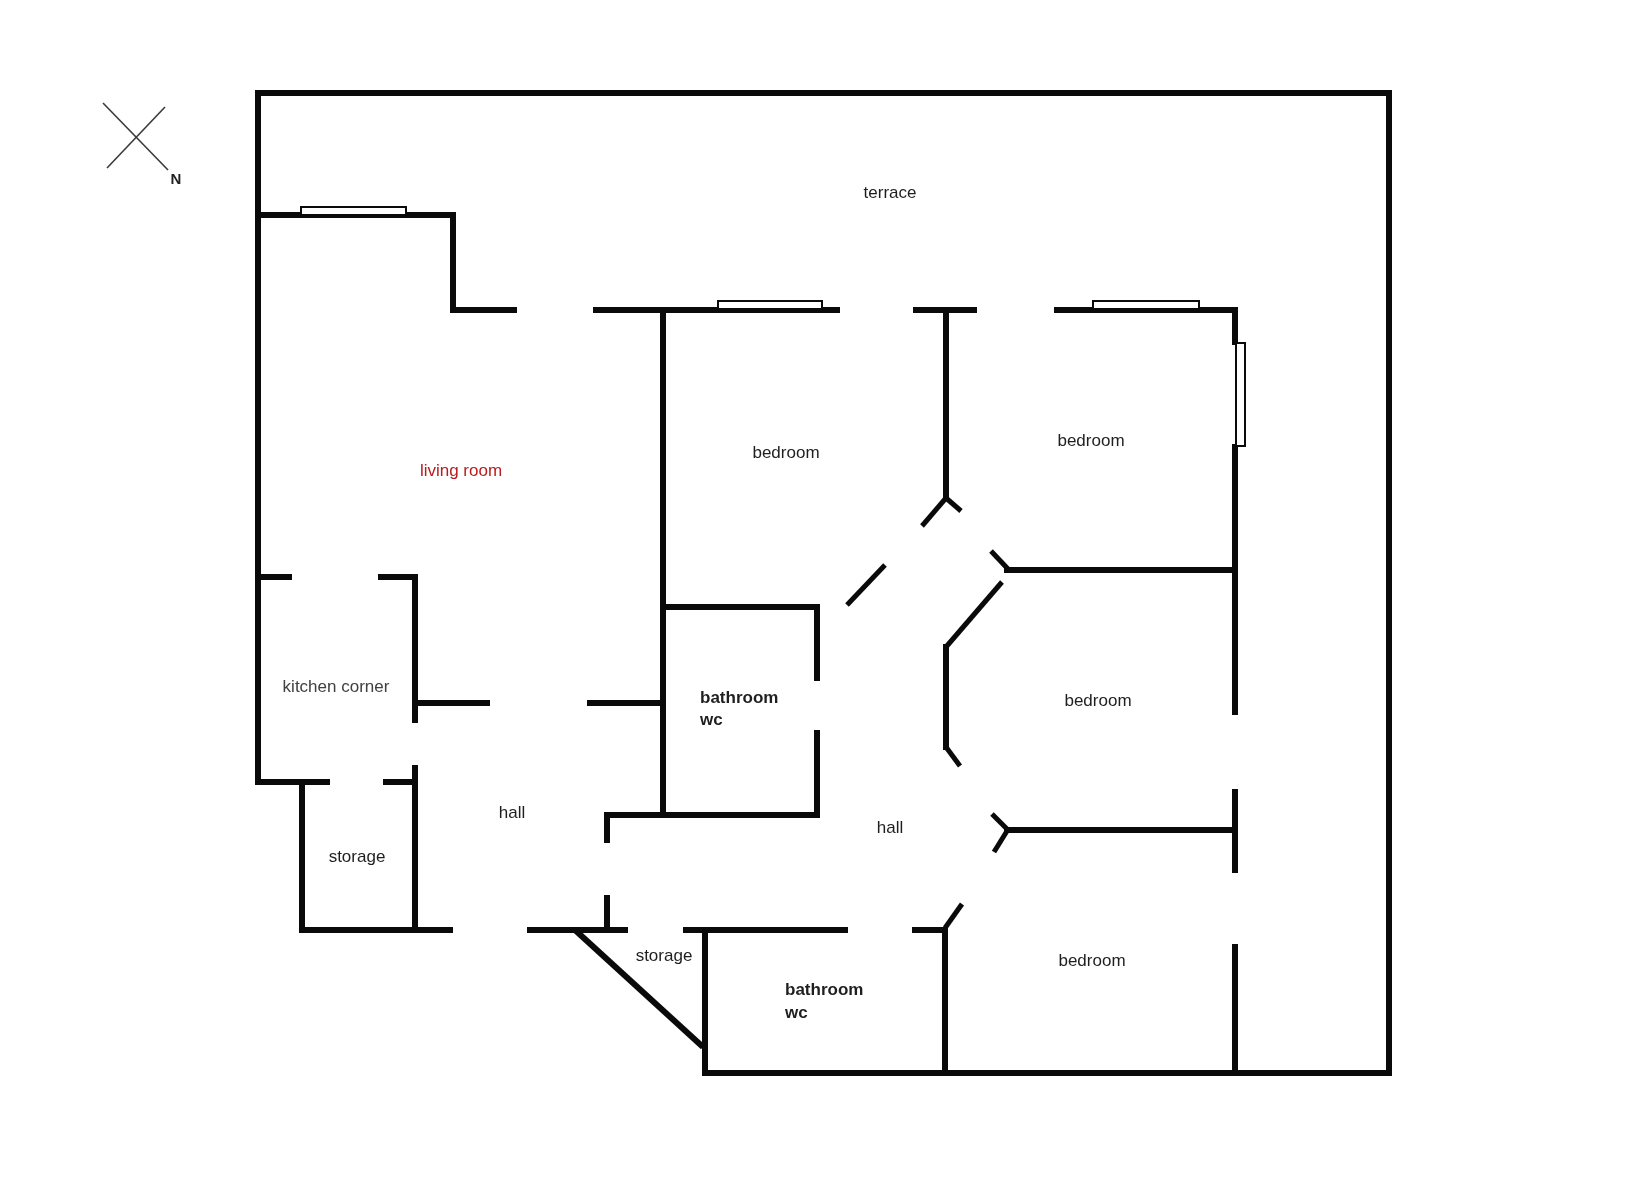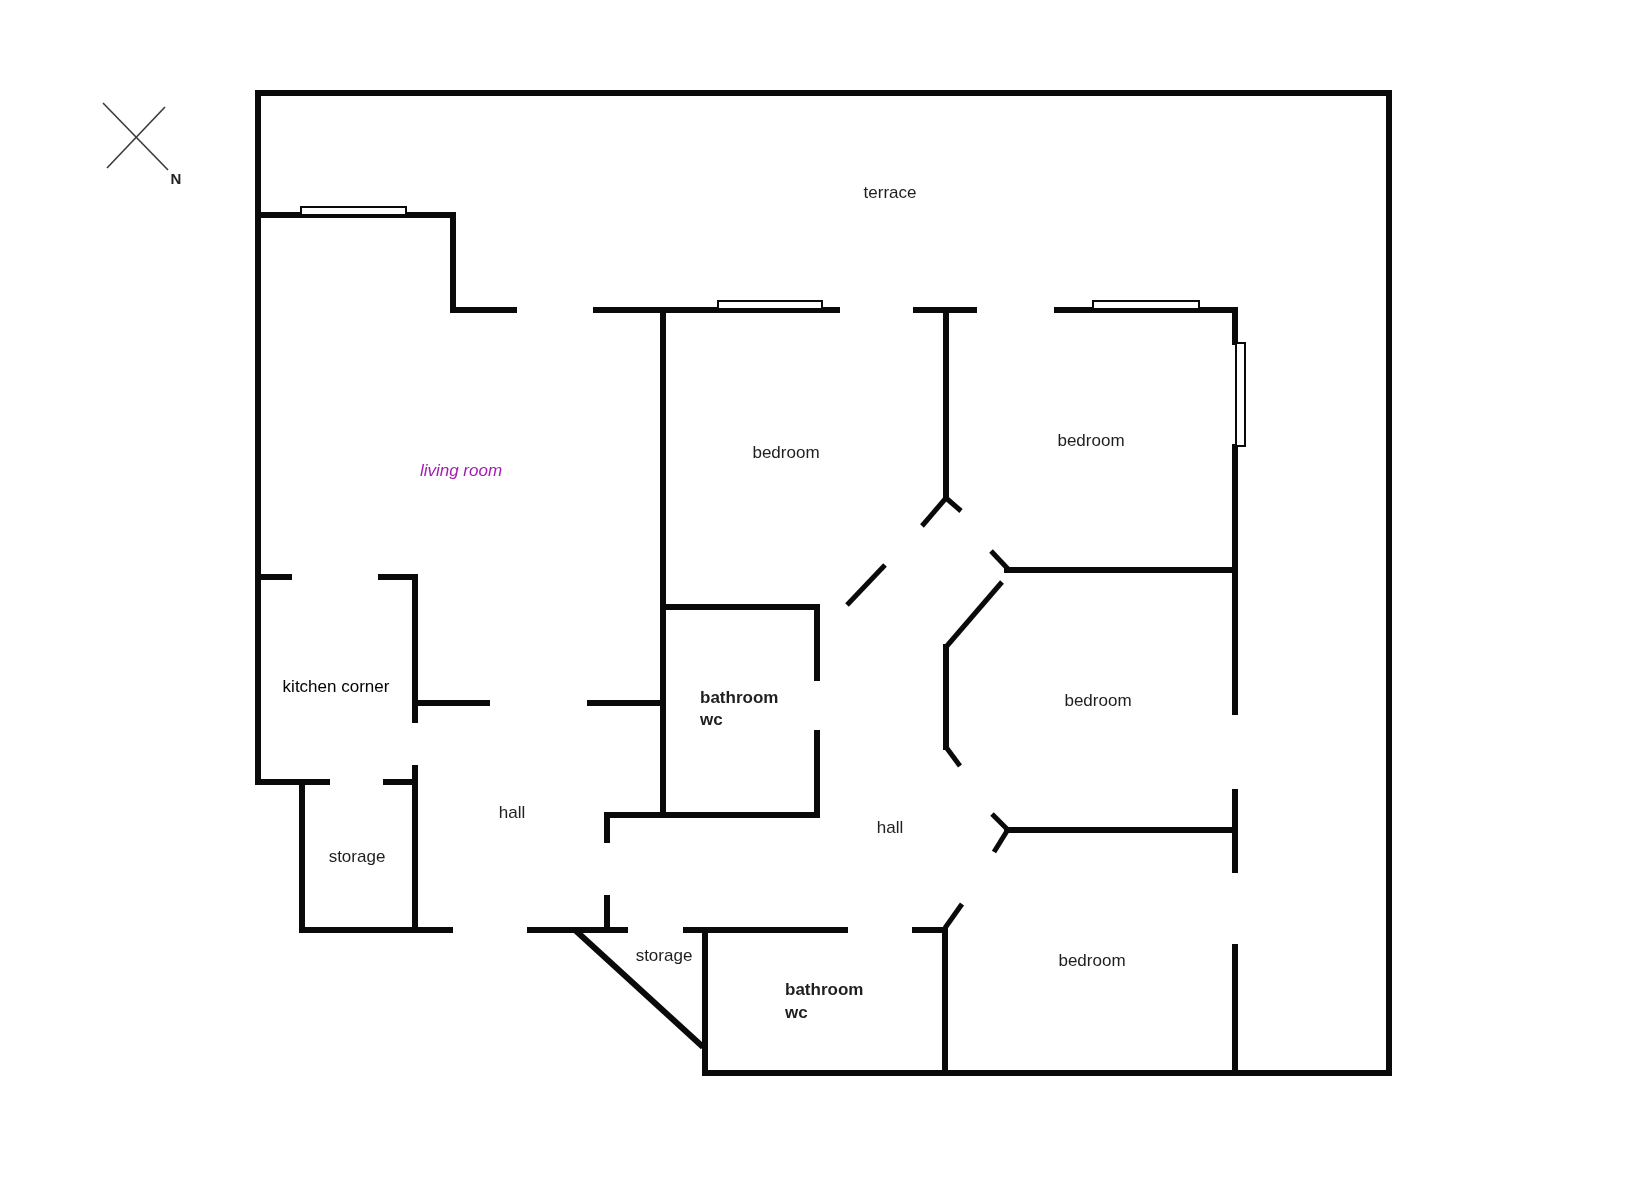--- a/index.html
+++ b/index.html
@@ -106,24 +106,24 @@
       <div class="wall" style="left: 702px; top: 927px; width: 6px; height: 149px; background: rgb(10, 10, 10);"></div>
     </div>
   <div id="plan-windows">
       <div class="window-rect" style="left: 300px; top: 206px; width: 107px; height: 10px;"></div>
       <div class="window-rect" style="left: 717px; top: 300px; width: 106px; height: 10px;"></div>
       <div class="window-rect" style="left: 1092px; top: 300px; width: 108px; height: 10px;"></div>
       <div class="window-rect" style="left: 1235px; top: 342px; width: 11px; height: 105px;"></div>
     </div>
   <div id="plan-labels">
       <span class="room-label center" style="left: 890px; top: 192px; color: rgb(31, 31, 31);">terrace</span>
-      <span class="room-label center" style="left: 461px; top: 470px; color: #a21caf; font-style: italic;">living room</span>
+      <span class="room-label center" style="left: 461px; top: 470px; color: #b91c1c;">living room</span>
       <span class="room-label center" style="left: 786px; top: 452px; color: rgb(31, 31, 31);">bedroom</span>
       <span class="room-label center" style="left: 1091px; top: 440px; color: rgb(31, 31, 31);">bedroom</span>
-      <span class="room-label center" style="left: 336px; top: 686px; color: #000000;">kitchen corner</span>
+      <span class="room-label center" style="left: 336px; top: 686px; color: #404040;">kitchen corner</span>
       <span class="room-label left" style="left: 700px; top: 697px; color: rgb(31, 31, 31);">bathroom</span>
       <span class="room-label left" style="left: 700px; top: 719px; color: rgb(31, 31, 31);">wc</span>
       <span class="room-label center" style="left: 512px; top: 812px; color: rgb(31, 31, 31);">hall</span>
       <span class="room-label center" style="left: 890px; top: 827px; color: rgb(31, 31, 31);">hall</span>
       <span class="room-label center" style="left: 357px; top: 856px; color: rgb(31, 31, 31);">storage</span>
       <span class="room-label center" style="left: 1098px; top: 700px; color: rgb(31, 31, 31);">bedroom</span>
       <span class="room-label center" style="left: 664px; top: 955px; color: rgb(31, 31, 31);">storage</span>
       <span class="room-label left" style="left: 785px; top: 989px; color: rgb(31, 31, 31);">bathroom</span>
       <span class="room-label left" style="left: 785px; top: 1012px; color: rgb(31, 31, 31);">wc</span>
       <span class="room-label center" style="left: 1092px; top: 960px; color: rgb(31, 31, 31);">bedroom</span>

